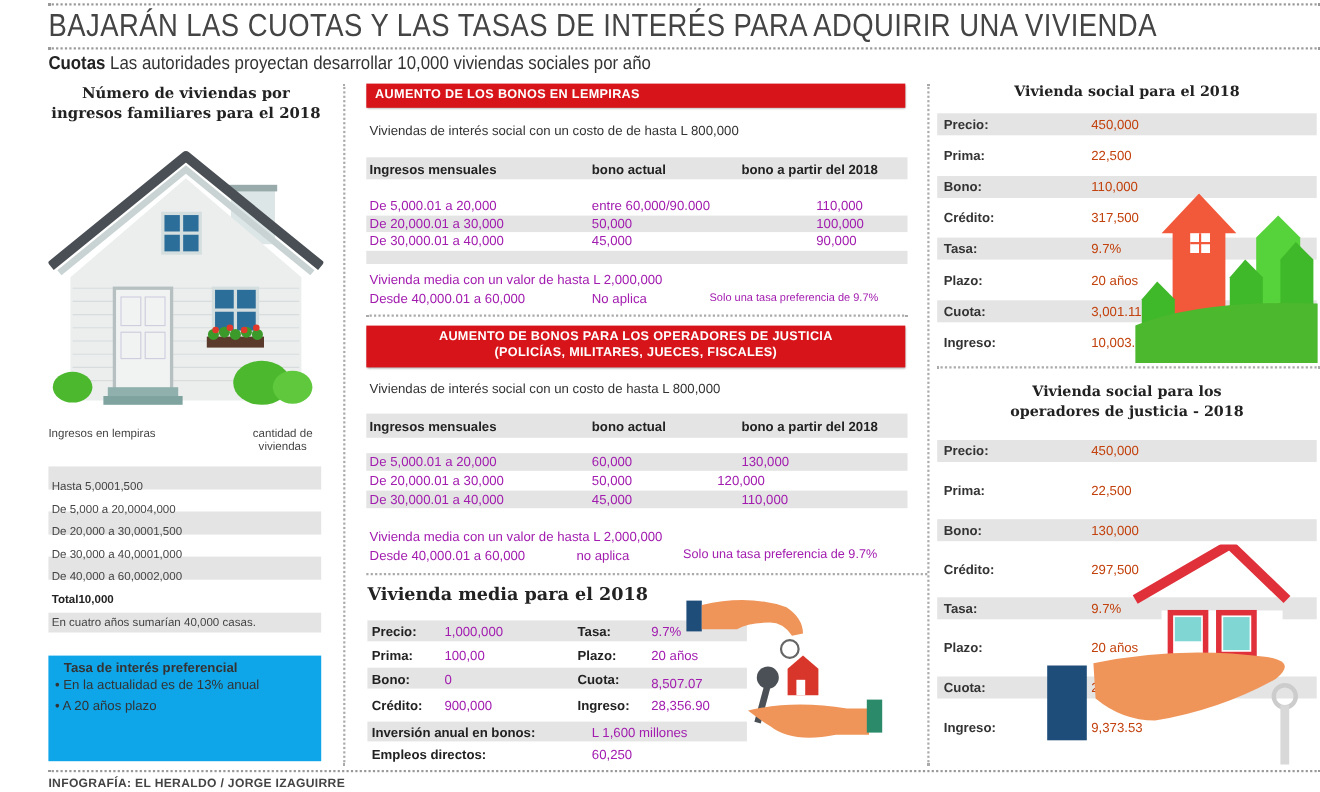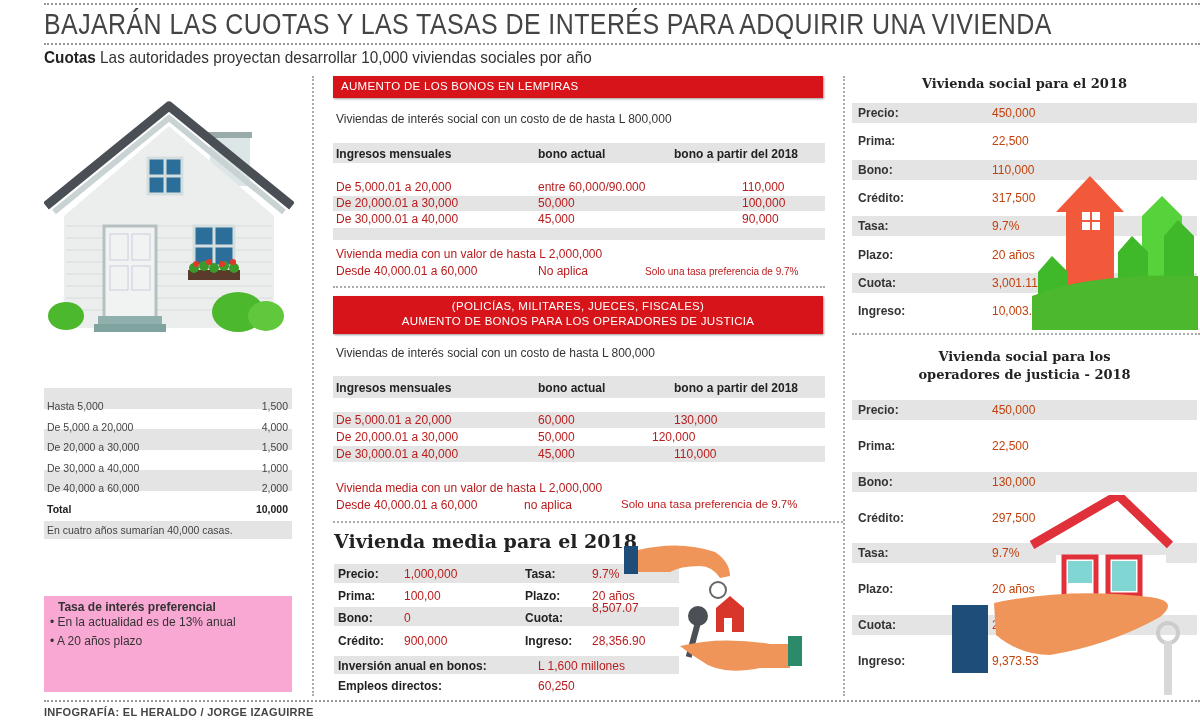--- a/index.html
+++ b/index.html
@@ -9,51 +9,55 @@
   .title { position: absolute; left: 44px; top: 8px; font-size: 29px; letter-spacing: 0.5px; color: #444; font-family: "Liberation Sans", sans-serif; transform: scaleX(0.86); transform-origin: left; white-space: nowrap; font-weight: normal; }
   .subtitle { position: absolute; left: 44px; top: 48px; font-size: 17px; color: #333; transform: scaleX(0.9); transform-origin: left; white-space: nowrap; }
   .subtitle b { color: #222; }
   .serif-h { font-family: "DejaVu Serif", serif; font-weight: bold; color: #222; text-align: center; }
   .col1 { position: absolute; left: 44px; top: 76px; width: 250px; }
   .col1 .h { font-size: 13.5px; line-height: 18px; margin-left: 0; }
   .house { position: relative; width: 250px; height: 262px; }
   .t1 { position: absolute; left: 44px; top: 388px; width: 248px; font-size: 10.5px; color: #444; }
   .t1 .hd { display: flex; justify-content: space-between; height: 36px; }
   .t1 .hd span:last-child { text-align: center; width: 70px; }
-  .t1 .r { display: flex; justify-content: space-between; height: 20.5px; align-items: center; padding: 16px 4px 0 3px; }
+  .t1 .r { display: flex; height: 20.5px; align-items: center; padding: 16px 4px 0 3px; }
   .t1 .r.g { background: #e4e4e4; }
   .t1 .r.tot { font-weight: bold; color: #222; }
   .t1 .note { margin-top: 10px; background: #e4e4e4; height: 18px; padding: 3px; }
-  .pref { position: absolute; left: 44px; top: 596px; width: 248px; height: 96px; background: #f9a8d4; padding: 4px 6px; font-size: 12px; color: #333; }
+  .pref { position: absolute; left: 44px; top: 596px; width: 248px; height: 96px; background: #0ea5e9; padding: 4px 6px; font-size: 12px; color: #333; }
   .pref .ph { font-weight: bold; padding-left: 8px; margin-bottom: 1px; }
   .pref div.li { height: 18.5px; }
   .credit { position: absolute; left: 44px; top: 706px; font-size: 11px; font-weight: bold; color: #444; letter-spacing: 0.3px; }
-  .redbar { position: absolute; background: #d7141a; color: #fff; font-weight: normal; font-size: 11.5px; letter-spacing: 0.3px; box-shadow: 1px 1px 2px #999; }
+  .redbar { position: absolute; background: #d7141a; color: #fff; font-weight: bold; font-size: 11.5px; letter-spacing: 0.3px; box-shadow: 1px 1px 2px #999; }
   .mid { position: absolute; font-size: 12px; color: #333; }
   .grow { position: absolute; left: 333px; width: 492px; background: #e4e4e4; }
-  .cell { position: absolute; font-size: 12px; color: #b91c1c; white-space: nowrap; }
+  .cell { position: absolute; font-size: 12px; color: #a21caf; white-space: nowrap; }
   .cell.b { font-weight: bold; color: #222; }
   .rrow { position: absolute; left: 852px; width: 345px; }
   .rrow.g { background: #e4e4e4; }
   .rl { position: absolute; left: 858px; font-size: 12px; font-weight: bold; color: #333; }
   .rv { position: absolute; left: 992px; font-size: 12px; color: #c2410c; }
 </style>
 </head>
 <body>
 
 <div class="dotline" style="left:44px; top:3px; width:1156px;"></div>
 <div class="dotline" style="left:44px; top:43px; width:1156px;"></div>
 <div class="dotline" style="left:44px; top:700px; width:1156px;"></div>
 <div class="vdot" style="left:312px; top:76px; height:620px;"></div>
 <div class="vdot" style="left:843px; top:76px; height:620px;"></div>
 
 <h1 class="title">BAJARÁN LAS CUOTAS Y LAS TASAS DE INTERÉS PARA ADQUIRIR UNA VIVIENDA</h1>
 <div class="subtitle"><b>Cuotas</b><span> Las autoridades proyectan desarrollar 10,000 viviendas sociales por año</span></div>
 
 <div class="col1">
+  <div class="serif-h h">
+    <div>Número de viviendas por</div>
+    <div>ingresos familiares para el 2018</div>
+  </div>
   <div class="house">
     <svg width="250" height="262" viewBox="0 0 250 262">
       <rect x="166" y="60" width="40" height="50" fill="#dde6e6"></rect>
       <rect x="164" y="56" width="44" height="6" fill="#9aa"></rect>
       <polygon points="20,140 125,50 230,140 230,252 20,252" fill="#eceeee"></polygon>
       <g stroke="#d8dcdc" stroke-width="1">
         <line x1="22" y1="150" x2="228" y2="150"></line>
           <line x1="22" y1="162" x2="228" y2="162"></line>
           <line x1="22" y1="174" x2="228" y2="174"></line>
           <line x1="22" y1="186" x2="228" y2="186"></line>
@@ -92,20 +96,24 @@
       <rect x="54" y="240" width="64" height="8" fill="#8fb0ac"></rect>
         <rect x="50" y="248" width="72" height="8" fill="#7fa39f"></rect>
       <ellipse cx="22" cy="240" rx="18" ry="14" fill="#4cb82e"></ellipse>
       <ellipse cx="194" cy="236" rx="26" ry="20" fill="#4cb82e"></ellipse>
         <ellipse cx="222" cy="240" rx="18" ry="15" fill="#5fc83c"></ellipse>
     </svg>
   </div>
 </div>
 
 <div class="t1">
+  <div class="hd">
+    <span>Ingresos en lempiras</span>
+    <span>cantidad de viviendas</span>
+  </div>
   <div class="r g">
       <span>Hasta 5,000</span>
       <span>1,500</span>
     </div>
   <div class="r">
       <span>De 5,000 a 20,000</span>
       <span>4,000</span>
     </div>
   <div class="r g">
       <span>De 20,000 a 30,000</span>
@@ -151,22 +159,22 @@
 <div class="cell" style="left:336px; top:212px;">De 30,000.01 a 40,000</div>
 <div class="cell" style="left:538px; top:212px;">45,000</div>
 <div class="cell" style="left:742px; top:212px;">90,000</div>
 <div class="cell" style="left:336px; top:247px;">Vivienda media con un valor de hasta L 2,000,000</div>
 <div class="cell" style="left:336px; top:264px;">Desde 40,000.01 a 60,000</div>
 <div class="cell" style="left:538px; top:264px;">No aplica</div>
 <div class="cell" style="left:645px; top:266px; font-size:10px;">Solo una tasa preferencia de 9.7%</div>
 <div class="dotline" style="left:333px; top:286px; width:492px; border-top-color:#aaa;"></div>
 
 <div class="redbar" style="left:333px; top:296px; width:490px; height:38px; padding:3px 8px; text-align:center; line-height:15px;">
+  <div>AUMENTO DE BONOS PARA LOS OPERADORES DE JUSTICIA</div>
   <div>(POLICÍAS, MILITARES, JUECES, FISCALES)</div>
-  <div>AUMENTO DE BONOS PARA LOS OPERADORES DE JUSTICIA</div>
 </div>
 <div class="mid" style="left:336px; top:346px;">Viviendas de interés social con un costo de hasta L 800,000</div>
 <div class="grow" style="top:376px; height:22px;"></div>
 <div class="cell b" style="left:336px; top:381px;">Ingresos mensuales</div>
 <div class="cell b" style="left:538px; top:381px;">bono actual</div>
 <div class="cell b" style="left:674px; top:381px;">bono a partir del  2018</div>
 <div class="grow" style="top:412px; height:16px;"></div>
 <div class="grow" style="top:446px; height:16px;"></div>
 <div class="cell" style="left:336px; top:413px;">De 5,000.01  a 20,000</div>
 <div class="cell" style="left:538px; top:413px;">60,000</div>
@@ -176,37 +184,37 @@
 <div class="cell" style="left:652px; top:430px;">120,000</div>
 <div class="cell" style="left:336px; top:447px;">De 30,000.01 a 40,000</div>
 <div class="cell" style="left:538px; top:447px;">45,000</div>
 <div class="cell" style="left:674px; top:447px;">110,000</div>
 <div class="cell" style="left:336px; top:481px;">Vivienda media con un valor de hasta L 2,000,000</div>
 <div class="cell" style="left:336px; top:498px;">Desde 40,000.01 a 60,000</div>
 <div class="cell" style="left:524px; top:498px;">no aplica</div>
 <div class="cell" style="left:621px; top:498px; font-size:11.5px;">Solo una tasa preferencia de 9.7%</div>
 <div class="dotline" style="left:333px; top:521px; width:510px; border-top-color:#aaa;"></div>
 
-<div class="serif-h" style="position:absolute; left:334px; top:530px; font-size:19px; text-align:left;">Vivienda media para el 2018</div>
+<div class="serif-h" style="position:absolute; left:334px; top:530px; font-size:16px; text-align:left;">Vivienda media para el 2018</div>
 <div style="position:absolute; left:334px; top:564px; width:345px; height:19px; background:#e4e4e4;"></div>
 <div style="position:absolute; left:334px; top:607px; width:345px; height:19px; background:#e4e4e4;"></div>
 <div style="position:absolute; left:334px; top:656px; width:345px; height:18px; background:#e4e4e4;"></div>
 
 <div class="cell b" style="left:338px; top:567px;">Precio:</div>
 <div class="cell" style="left:404px; top:567px;">1,000,000</div>
 <div class="cell b" style="left:525px; top:567px;">Tasa:</div>
 <div class="cell" style="left:592px; top:567px;">9.7%</div>
 <div class="cell b" style="left:338px; top:589px;">Prima:</div>
 <div class="cell" style="left:404px; top:589px;">100,00</div>
 <div class="cell b" style="left:525px; top:589px;">Plazo:</div>
 <div class="cell" style="left:592px; top:589px;">20 años</div>
 <div class="cell b" style="left:338px; top:611px;">Bono:</div>
 <div class="cell" style="left:404px; top:611px;">0</div>
 <div class="cell b" style="left:525px; top:611px;">Cuota:</div>
-<div class="cell" style="left:592px; top:601px;">8,507.07</div>
+<div class="cell" style="left:592px; top:614px;">8,507.07</div>
 <div class="cell b" style="left:338px; top:634px;">Crédito:</div>
 <div class="cell" style="left:404px; top:634px;">900,000</div>
 <div class="cell b" style="left:525px; top:634px;">Ingreso:</div>
 <div class="cell" style="left:592px; top:634px;">28,356.90</div>
 <div class="cell b" style="left:338px; top:659px;">Inversión anual en bonos:</div>
 <div class="cell" style="left:538px; top:659px;">L 1,600 millones</div>
 <div class="cell b" style="left:338px; top:679px;">Empleos directos:</div>
 <div class="cell" style="left:538px; top:679px;">60,250</div>
 
 <div style="position:absolute; left:620px; top:536px; width:220px; height:150px;">

